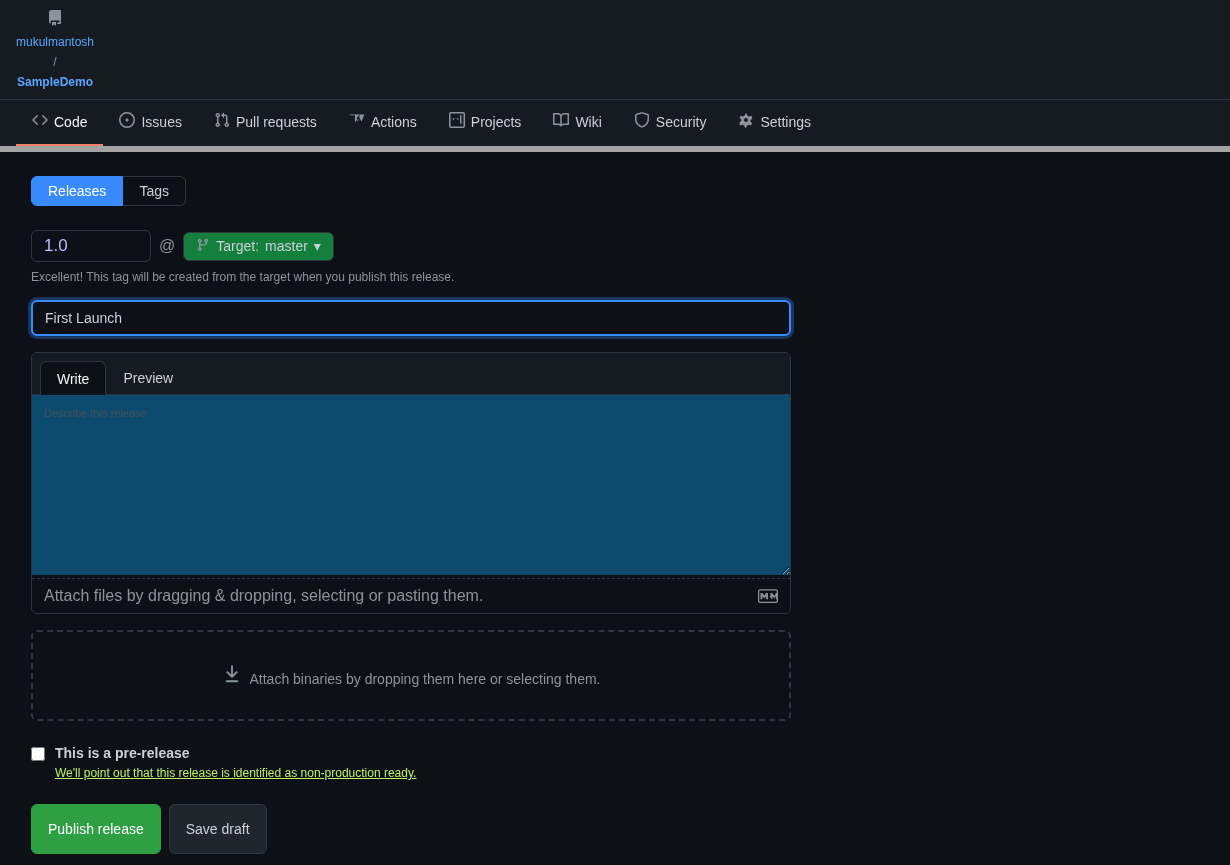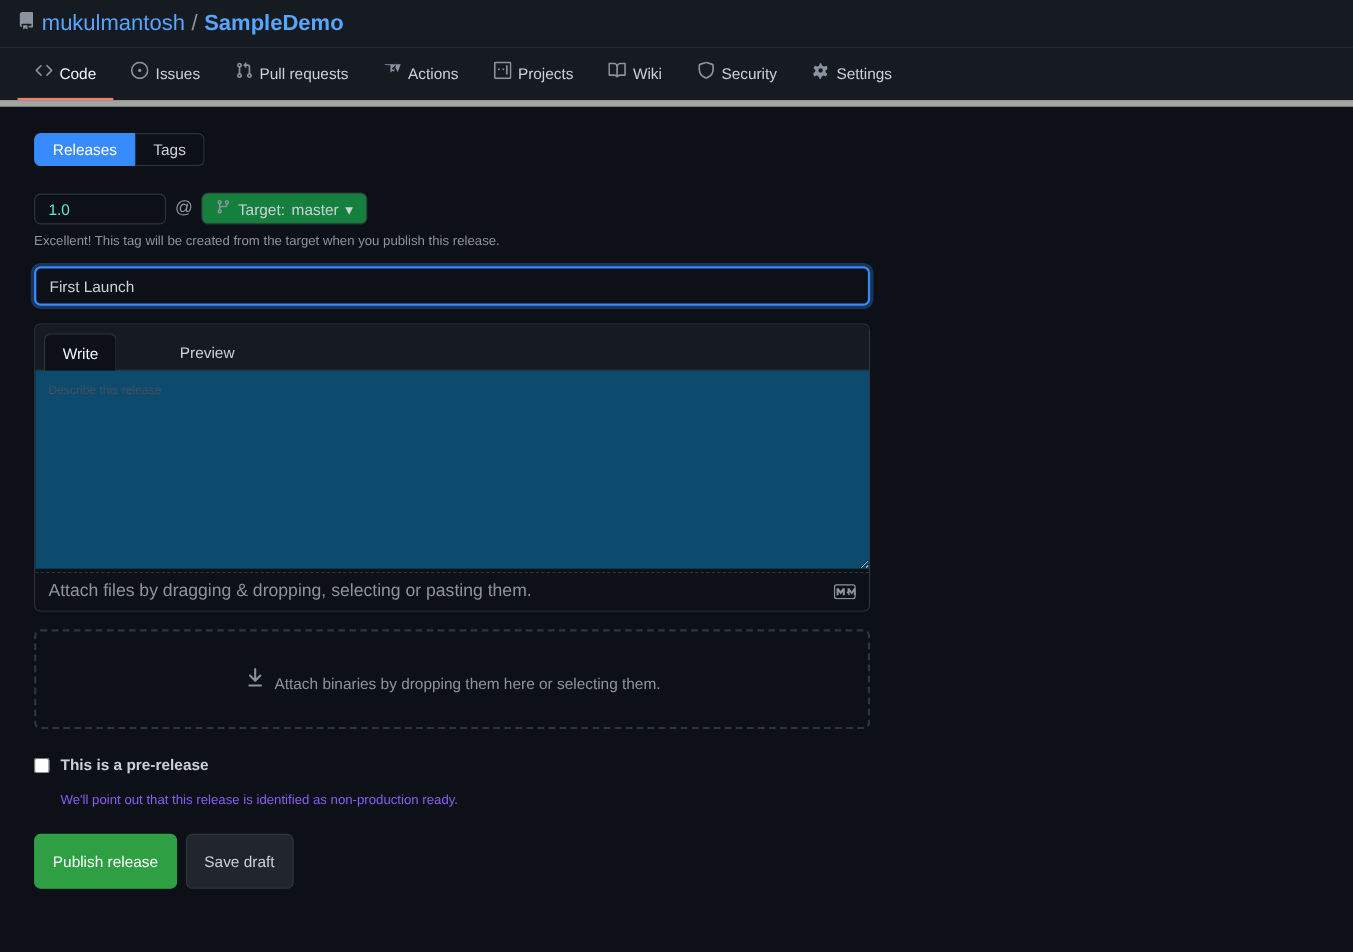--- a/index.html
+++ b/index.html
@@ -15,21 +15,22 @@
       display: flex;
       align-items: center;
       padding: 10px 16px;
       background: #161b22;
       border-bottom: 1px solid #30363d;
     }
     .repo-path {
       display: flex;
       align-items: center;
       gap: 6px;
-      font-size: 20px;
+      font-size: 12px;
+      flex-direction: column;
     }
     .repo-icon {
       color: #8b949e;
     }
     .repo-owner {
       color: #58a6ff;
       text-decoration: none;
     }
     .repo-separator {
       color: #8b949e;
@@ -107,23 +108,23 @@
     .tag-row {
       display: flex;
       align-items: center;
       gap: 8px;
       margin-bottom: 8px;
     }
     .tag-input {
       background: #0d1117;
       border: 1px solid #30363d;
       border-radius: 6px;
-      color: #5eead4;
+      color: #c4b5fd;
       padding: 5px 12px;
-      font-size: 14px;
+      font-size: 17px;
       width: 120px;
     }
     .at-symbol {
       color: #8b949e;
       font-size: 16px;
     }
     .target-btn {
       display: flex;
       align-items: center;
       gap: 6px;
@@ -225,21 +226,20 @@
       max-width: 760px;
       border: 1px solid #30363d;
       border-radius: 6px;
       overflow: hidden;
       margin-bottom: 16px;
     }
     .editor-wrapper .editor-tabs {
       background: #161b22;
       padding: 8px 8px 0 8px;
       border-bottom: 1px solid #30363d;
-      gap: 40px;
     }
     .editor-wrapper .description-area {
       border: none;
       width: 100%;
       max-width: 100%;
     }
     .editor-wrapper .attach-bar {
       width: 100%;
       max-width: 100%;
       border: none;
@@ -273,23 +273,24 @@
       width: 14px;
       height: 14px;
       accent-color: #388bfd;
     }
     .checkbox-label {
       font-weight: 600;
       color: #c9d1d9;
       font-size: 14px;
     }
     .checkbox-desc {
-      color: #8b5cf6;
+      color: #bef264;
       font-size: 12px;
-      margin-top: 17px;
+      margin-top: 5px;
+      text-decoration: underline;
     }
 
     
     .action-buttons {
       display: flex;
       gap: 8px;
     }
     .btn-publish {
       background: #2ea043;
       border: 1px solid #2ea043;

